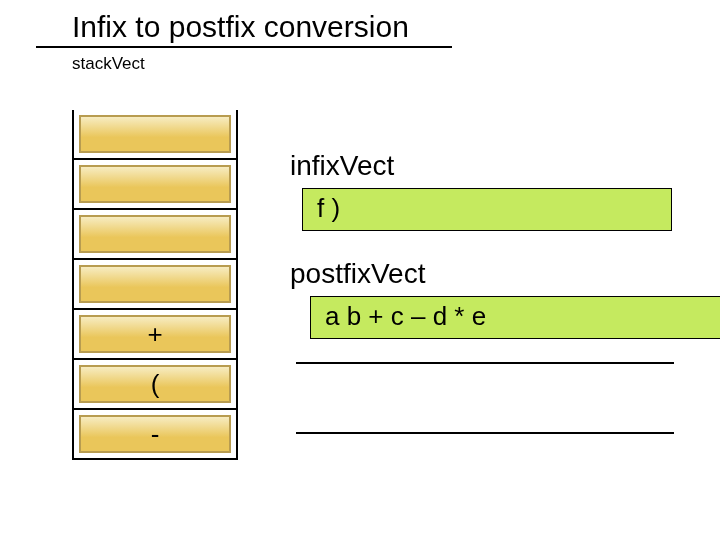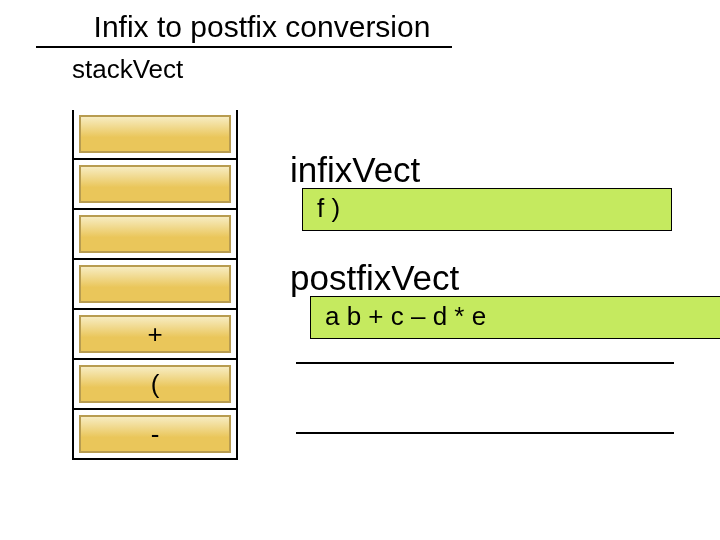--- a/index.html
+++ b/index.html
@@ -10,24 +10,23 @@
     background: #fff;
     font-family: Arial, Helvetica, sans-serif;
     position: relative;
   }
   .title {
     font-size: 30px;
     padding: 10px 0 2px 36px;
     border-bottom: 2px solid #000;
     margin: 0 40px 0 36px;
     width: 380px;
-    text-align: center;
   }
   .stack-label {
-    font-size: 26px;
+    font-size: 17px;
     padding: 6px 0 0 72px;
   }
   .stack {
     position: absolute;
     left: 72px;
     top: 110px;
     width: 162px;
     height: 348px;
     border-left: 2px solid #000;
     border-right: 2px solid #000;
@@ -52,21 +51,21 @@
     border: 2px solid #b89c50;
     background: linear-gradient(#f7ecc1, #eac65a 60%, #eac65a);
     box-sizing: border-box;
     display:flex;
     align-items:center;
     justify-content:center;
     font-size: 26px;
   }
   .section-label {
     position: absolute;
-    font-size: 35px;
+    font-size: 28px;
   }
   .infix-label { left: 290px; top: 150px; }
   .postfix-label { left: 290px; top: 258px; }
   .vect-box {
     position: absolute;
     background: #c5ea5f;
     border: 1.5px solid #000;
     font-size: 26px;
     padding: 4px 14px 6px 14px;
     box-sizing: border-box;

